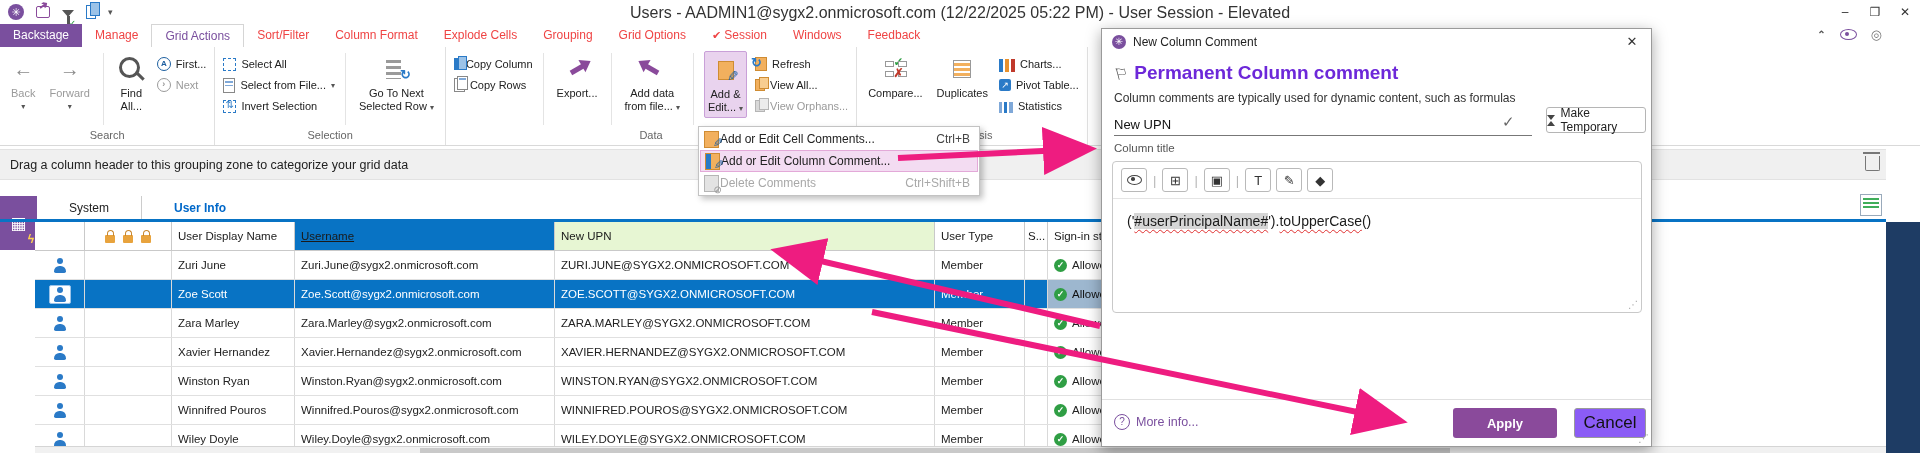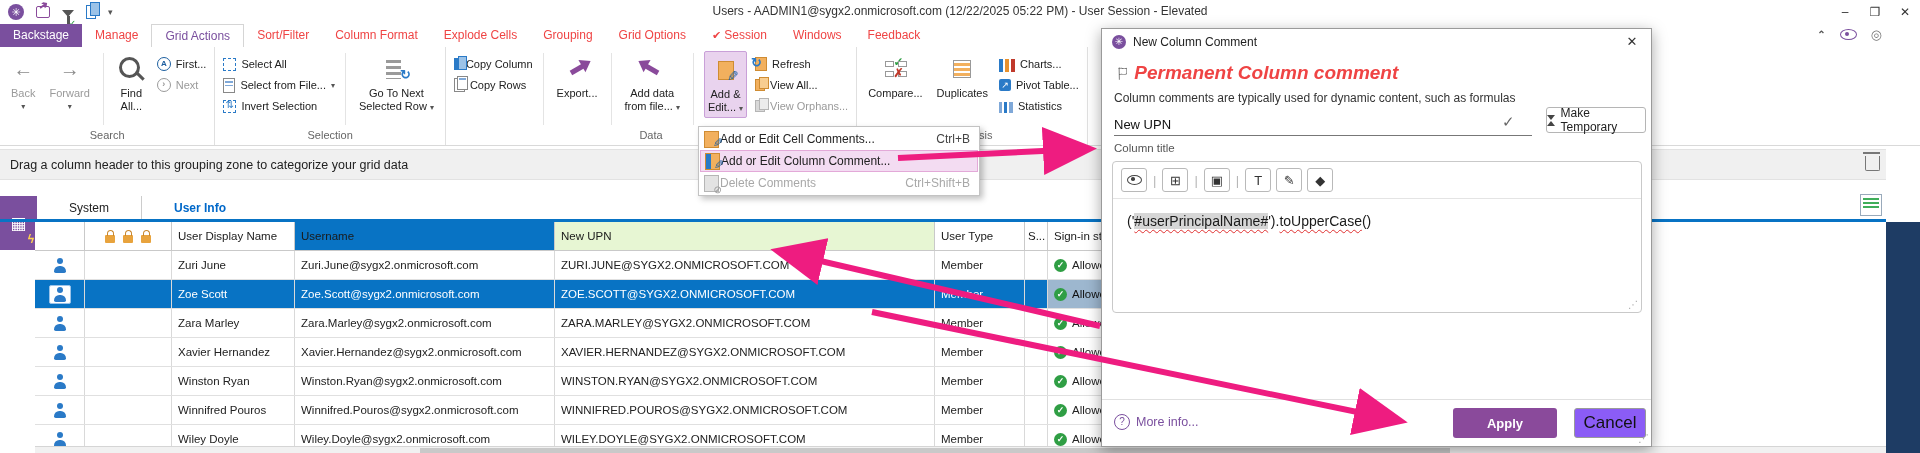--- a/index.html
+++ b/index.html
@@ -15,21 +15,21 @@
   .ic-share::after{content:"➔";position:absolute;top:-8px;left:2px;color:#8a4a9b;font-size:11px;
                    font-weight:bold;transform:rotate(-35deg);}
   .ic-filter{width:0;height:0;border-left:6px solid transparent;border-right:6px solid transparent;
              border-top:7px solid #555;position:relative;margin-top:2px;}
   .ic-filter::before{content:"";position:absolute;left:-1.5px;top:-1px;width:3px;height:8px;background:#555;}
   .ic-filter::after{content:"✓";position:absolute;left:1px;top:2px;color:#2f9e44;font-size:8px;font-weight:bold;}
   .ic-copy{position:relative;width:8px;height:12px;background:#fff;border:1.5px solid #2a7ac7;}
   .ic-copy::after{content:"";position:absolute;left:3px;top:-4px;width:8px;height:12px;background:#9cc3e8;
                   border:1.5px solid #2a7ac7;}
   .qat-caret{color:#555;font-size:9px;}
-  .win-title{position:absolute;left:0;right:0;top:4px;text-align:center;font-size:12px;color:#333;}
+  .win-title{position:absolute;left:0;right:0;top:4px;text-align:center;font-size:16px;color:#333;}
   .win-controls{position:absolute;right:0;top:0;display:flex;height:24px;}
   .win-controls span{width:30px;text-align:center;line-height:24px;font-size:12px;color:#333;}
   
   .tabrow{position:absolute;left:0;top:24px;width:1920px;height:23px;background:#fff;display:flex;align-items:stretch;}
   .rtab{padding:4px 13px 3px;font-size:12px;color:#ef4444;white-space:nowrap;}
   .rtab.backstage{background:#7a4f9e;color:#fff;}
   .rtab.active{color:#7a4f9e;border:1px solid #d5d5d5;border-bottom:none;background:#fff;}
   .rtab .chk-pre::before{content:"✔ ";font-size:11px;}
   .tabrow-right{position:absolute;right:38px;top:28px;display:flex;gap:14px;align-items:center;}
   .ic-caret-up{color:#555;font-size:10px;font-weight:bold;}
@@ -140,21 +140,21 @@
         font-size:11.5px;white-space:nowrap;overflow:hidden;background:#fff;}
   .hrow .cell{font-size:11.5px;color:#1a1a1a;border-right:1px solid #c9c9c9;}
   .c-icon{width:50px;justify-content:center;}
   .c-locks{width:87px;gap:8px;justify-content:center;}
   .c-name{width:123px;}
   .c-user{width:260px;}
   .c-upn{width:380px;}
   .c-type{width:90px;}
   .c-s{width:23px;padding:0 3px;}
   .c-sign{width:117px;gap:5px;}
-  .h-user{background:#0873c4;color:#fff;}
+  .h-user{background:#0873c4;color:#fff;text-decoration:underline;}
   .h-upn{background:#e7f6d3;}
   .drow{height:28px;border-bottom:1px solid #e0e0e0;}
   .drow.selected .cell{background:#0873c4;color:#fff;}
   .drow.selected .c-sign{background:#9db7cf;color:#111;}
   .lock{position:relative;width:10px;height:8px;background:#e8a33d;border-radius:1px;margin-top:5px;}
   .lock::before{content:"";position:absolute;top:-5px;left:1.5px;width:5px;height:5px;border:1.5px solid #c9882f;
                 border-bottom:none;border-radius:4px 4px 0 0;}
   .p-ic{position:relative;width:16px;height:17px;flex:0 0 auto;}
   .p-ic::before{content:"";position:absolute;top:1px;left:5px;width:6px;height:6px;border-radius:50%;background:#2a7ac7;}
   .p-ic::after{content:"";position:absolute;bottom:1px;left:2px;width:12px;height:7px;border-radius:6px 6px 2px 2px;background:#2a7ac7;}
@@ -171,21 +171,21 @@
            box-sizing:border-box;padding:3px 2px;display:flex;flex-direction:column;gap:2px;}
   .chooser i{display:block;height:2px;background:#3fae5a;}
   
   .dialog{position:absolute;left:1101px;top:28px;width:551px;height:419px;background:#fff;border:1px solid #9a9a9a;
           box-shadow:0 4px 14px rgba(0,0,0,.35);z-index:30;box-sizing:border-box;padding-left:28px;}
   .dlg-title{position:absolute;left:0;top:0;right:0;height:26px;display:flex;align-items:center;gap:7px;padding:0 10px;}
   .dlg-title .app-logo{width:14px;height:14px;line-height:14px;font-size:10px;}
   .dlg-title .t{font-size:12px;color:#222;}
   .dlg-close{position:absolute;right:10px;top:5px;font-size:13px;color:#333;width:18px;text-align:center;}
   .dlg-close::before{content:"✕";}
-  .dlg-head{position:absolute;left:12px;top:33px;font-size:19px;font-weight:bold;color:#ef4444;display:flex;align-items:center;gap:6px;font-style:italic;}
+  .dlg-head{position:absolute;left:12px;top:33px;font-size:19px;font-weight:bold;color:#6d28d9;display:flex;align-items:center;gap:6px;}
   .ic-flag{font-size:16px;font-weight:normal;color:#555;}
   .ic-flag::before{content:"⚐";display:inline-block;transform:rotate(-15deg);}
   .dlg-sub{position:absolute;left:12px;top:62px;font-size:12px;color:#333;}
   .dlg-input{position:absolute;left:12px;top:84px;width:418px;height:22px;border-bottom:1px solid #777;
              font-size:13px;color:#111;display:flex;align-items:center;}
   .input-check{position:absolute;left:400px;top:84px;color:#666;font-size:15px;}
   .input-check::before{content:"✓";}
   .maketemp{position:absolute;left:444px;top:78px;width:100px;height:26px;border:1px solid #b5b5b5;border-radius:3px;
             background:#fff;display:flex;align-items:center;justify-content:center;gap:5px;font-size:12px;color:#222;box-sizing:border-box;}
   .ic-hour{position:relative;width:9px;height:11px;}

